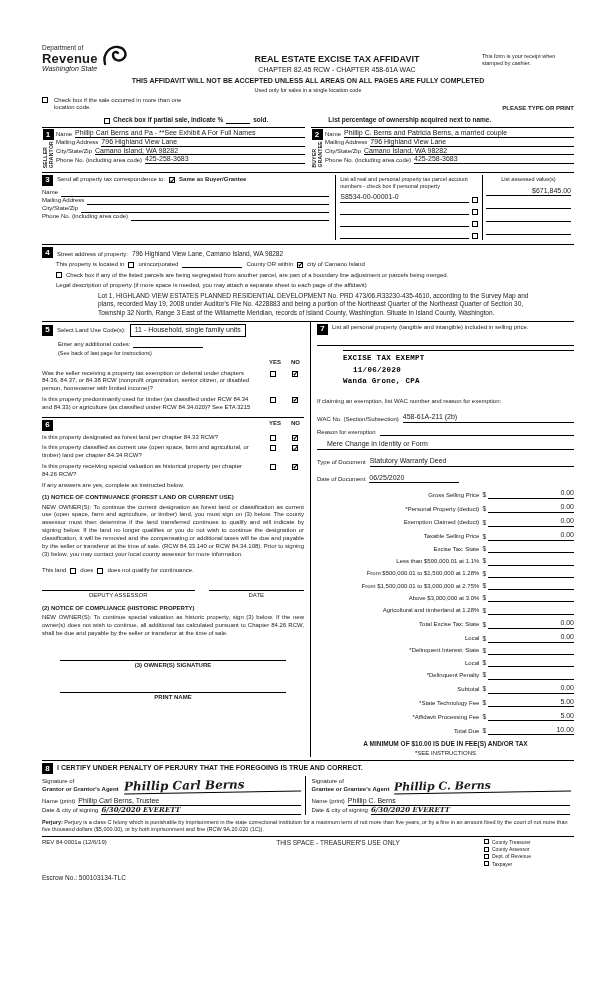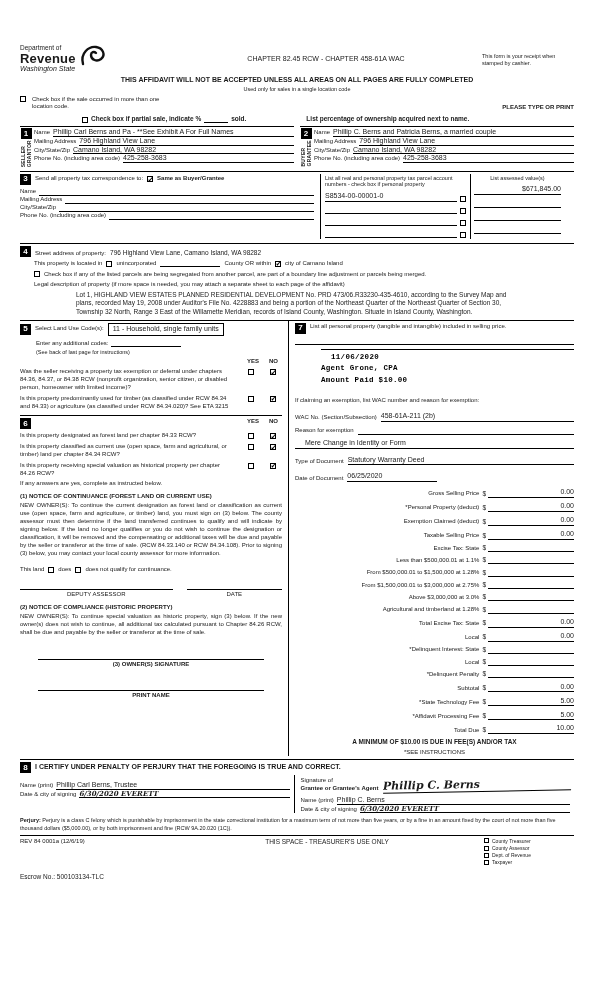--- a/index.html
+++ b/index.html
@@ -1,18 +1,18 @@
 <!DOCTYPE html>
 <html><head>
 <meta charset="utf-8">
 <style>
   *{margin:0;padding:0;box-sizing:border-box}
   html,body{background:#e8e8e8}
   body{width:600px;font-family:"Liberation Sans",sans-serif;color:#1a1a1a;-webkit-font-smoothing:antialiased}
-  .page{position:relative;width:600px;height:988px;background:#fff;padding:44px 26px 6px 20px;font-size:6.5px;line-height:1.25;overflow:hidden}
+  .page{position:relative;width:600px;height:988px;background:#fff;padding:44px 26px 6px 42px;font-size:6.5px;line-height:1.25;overflow:hidden}
   .b{font-weight:bold}
   .i{font-style:italic}
   .tiny{font-size:5.5px}
   .sm{font-size:6px}
   .val{font-size:7px}
   .badge{display:inline-flex;flex:0 0 auto;align-items:center;justify-content:center;width:11px;height:11px;background:#000;color:#fff;font-weight:bold;font-size:8px;font-family:"Liberation Sans",sans-serif}
   .cb{display:inline-block;flex:0 0 auto;width:6px;height:6px;border:1px solid #000;position:relative;vertical-align:middle;background:#fff}
   .cb.checked::after{content:"✓";position:absolute;top:-2.5px;left:-0.5px;font-size:7.5px;font-weight:bold;color:#000}
   
   .hdr{display:flex;align-items:flex-start}
@@ -140,20 +140,21 @@
           <div class="dept">Department of</div>
           <div class="rev">Revenue</div>
           <div class="wa i">Washington State</div>
         </div>
         <svg class="logo-mark" width="30" height="24" viewBox="0 0 30 24">
           <path d="M5 20 C2 9 11 2 18 3 C25 4 28 11 23 15 C19 18 13 16 13 11 C13 8 16 7 18 9" fill="none" stroke="#111" stroke-width="2.4" stroke-linecap="round"></path>
         </svg>
       </div>
     </div>
     <div class="title-wrap">
+      <div class="title">REAL ESTATE EXCISE TAX AFFIDAVIT</div>
       <div class="subtitle">CHAPTER 82.45 RCW - CHAPTER 458-61A WAC</div>
     </div>
     <div class="receipt">This form is your receipt when stamped by cashier.</div>
   </div>
   <div class="warning">THIS AFFIDAVIT WILL NOT BE ACCEPTED UNLESS ALL AREAS ON ALL PAGES ARE FULLY COMPLETED</div>
   <div class="singleloc">Used only for sales in a single location code</div>
 
   <div class="hdr-row2">
     <div class="multi-loc">
       <span class="cb"></span>
@@ -390,23 +391,23 @@
     </div>
 
     <div class="colR">
       <div class="pp-label">
         <span class="badge">7</span>
         <span class="sm" style="flex:1">List all personal property (tangible and intangible) included in selling price.</span>
       </div>
       <div class="blank-line"></div>
       <div class="stamp" style="margin-top:4px">
         <div class="blank-line" style="height:0;margin-bottom:2px"></div>
+        <div>EXCISE TAX EXEMPT</div>
         <div class="s2">11/06/2020</div>
-        <div>Agent Grone, CPA</div>
-        <div>Amount Paid $10.00</div>
+        <div>Wanda Grone, CPA</div>
       </div>
       <div class="claim sm">If claiming an exemption, list WAC number and reason for exemption:</div>
       <div class="wac-row">
         <span class="sm">WAC No. (Section/Subsection)</span>
         <span class="wac-val">458-61A-211 (2b)</span>
       </div>
       <div class="reason-row">
         <span class="sm">Reason for exemption</span>
         <span class="reason-line"></span>
       </div>
@@ -522,20 +523,24 @@
     </div>
   </div>
 
   <div class="sec8">
     <div class="certify">
       <span class="badge">8</span>
       <span>I CERTIFY UNDER PENALTY OF PERJURY THAT THE FOREGOING IS TRUE AND CORRECT.</span>
     </div>
     <div class="sig-cols">
       <div class="sig-col">
+        <div class="sigline">
+          <span class="sig-lbl"><span>Signature of</span><br><span class="b">Grantor or Grantor's Agent</span></span>
+          <span class="script">Phillip Carl Berns</span>
+        </div>
         <div class="frow" style="margin-top:4px">
             <span class="lbl">Name (print)</span>
             <span class="fv">Phillip Carl Berns, Trustee</span>
           </div>
         <div class="frow">
             <span class="lbl">Date &amp; city of signing</span>
             <span class="fv hand">6/30/2020   EVERETT</span>
           </div>
       </div>
       <div class="sig-col">

